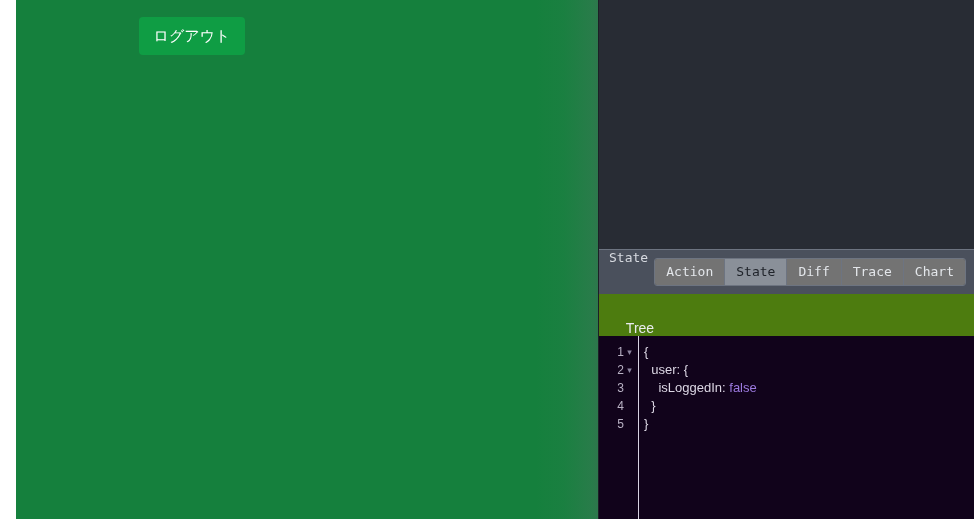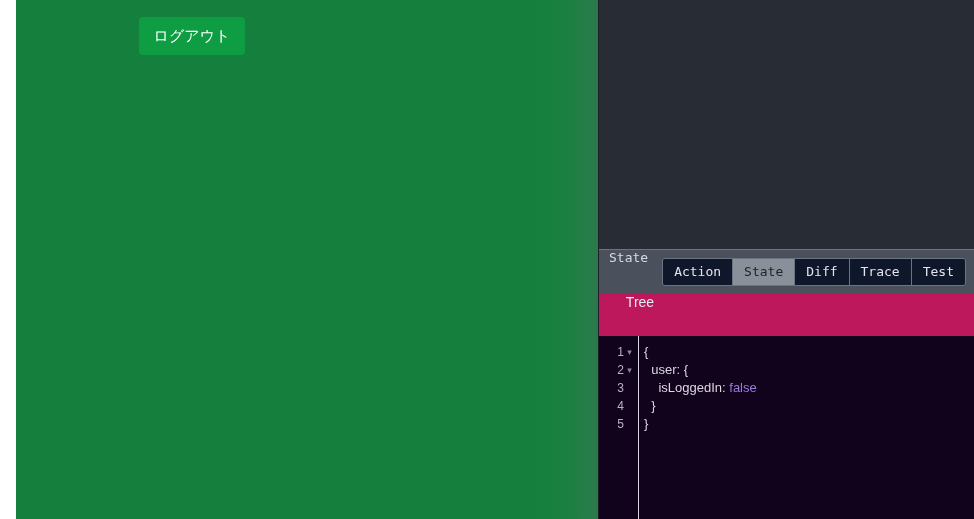--- a/index.html
+++ b/index.html
@@ -104,39 +104,39 @@
     display: flex;
     border: 1px solid #6d7481;
     border-radius: 3px;
     overflow: hidden;
   }
 
   .monitor-tab {
     font-family: "DejaVu Sans Mono", monospace;
     font-size: 13px;
     color: #e3e6ea;
-    background: #0f172a;
+    background: #737373;
     padding: 6px 11px 7px 11px;
     border-right: 1px solid #6d7481;
     cursor: pointer;
     line-height: 1;
     white-space: nowrap;
   }
   .monitor-tab:last-child { border-right: none; }
   .monitor-tab.active {
     background: #8a9099;
     color: #20242b;
   }
 
   
   #subtab-bar {
     flex: 0 0 42px;
-    background: #be185d;
-    display: flex;
-    align-items: flex-start;
+    background: #4d7c0f;
+    display: flex;
+    align-items: flex-end;
   }
 
   .subtab {
     width: 82px;
     display: flex;
     align-items: center;
     justify-content: center;
     font-family: "Liberation Sans", sans-serif;
     font-size: 14px;
     color: #e9ebee;
@@ -232,21 +232,21 @@
   <div id="devtools-top-blank"></div>
 
   <div id="monitor-header">
     <span id="monitor-title">State</span>
 
     <div id="monitor-tabs">
       <div class="monitor-tab">Action</div>
       <div class="monitor-tab active">State</div>
       <div class="monitor-tab">Diff</div>
       <div class="monitor-tab">Trace</div>
-      <div class="monitor-tab">Test</div>
+      <div class="monitor-tab">Chart</div>
     </div>
   </div>
 
   <div id="subtab-bar">
     <div class="subtab">Tree</div>
   </div>
 
   <div id="raw-editor">
     <div id="editor-gutter">
       <div class="gutter-row">

